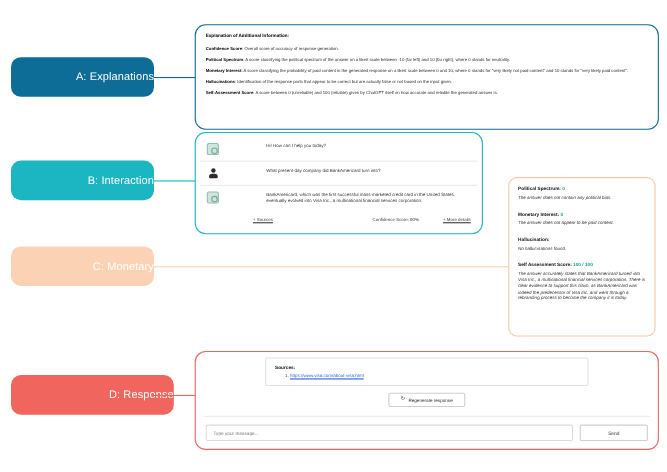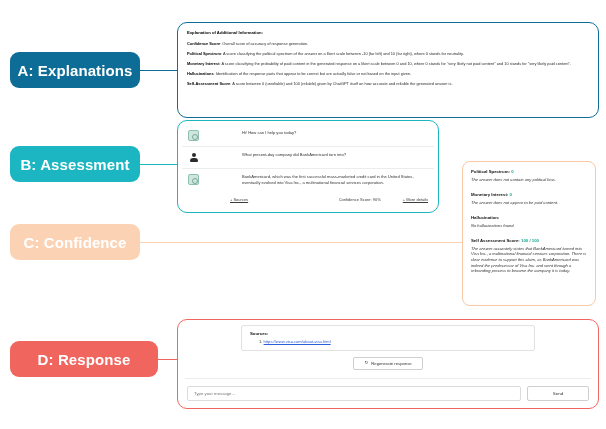--- a/index.html
+++ b/index.html
@@ -13,28 +13,27 @@
     position: relative;
     font-family: "Liberation Sans", sans-serif;
     overflow: hidden;
   }
 
   
   .label-pill {
     position: absolute;
     display: flex;
     align-items: center;
-    justify-content: center;
+    justify-content: flex-end;
     border-radius: 9px;
     color: #ffffff;
-    font-size: 15px;
+    font-size: 10px;
     letter-spacing: .1px;
     white-space: nowrap;
     box-sizing: border-box;
-    font-weight: bold;
   }
   #label-a { left: 10px;  top: 52px;  width: 130px; height: 36px; background: #0E6D96; }
   #label-b { left: 10px;  top: 146px; width: 130px; height: 36px; background: #1BB6C1; }
   #label-c { left: 10px;  top: 224px; width: 130px; height: 36px; background: #FBD3B4; }
   #label-d { left: 10px;  top: 341px; width: 148px; height: 36px; background: #F0655E; }
 
   
   .connector {
     position: absolute;
     height: 0;
@@ -262,24 +261,24 @@
     font-family: "Liberation Sans", sans-serif;
   }
 </style>
 </head>
 <body>
 
 <div class="label-pill" id="label-a">
   <span>A: Explanations</span>
 </div>
 <div class="label-pill" id="label-b">
-  <span>B: Assessment</span>
+  <span>B: Interaction</span>
 </div>
 <div class="label-pill" id="label-c">
-  <span>C: Confidence</span>
+  <span>C: Monetary</span>
 </div>
 <div class="label-pill" id="label-d">
   <span>D: Response</span>
 </div>
 
 <div class="connector" id="conn-a"></div>
 <div class="connector" id="conn-b"></div>
 <div class="connector" id="conn-c"></div>
 <div class="connector" id="conn-d"></div>
 

